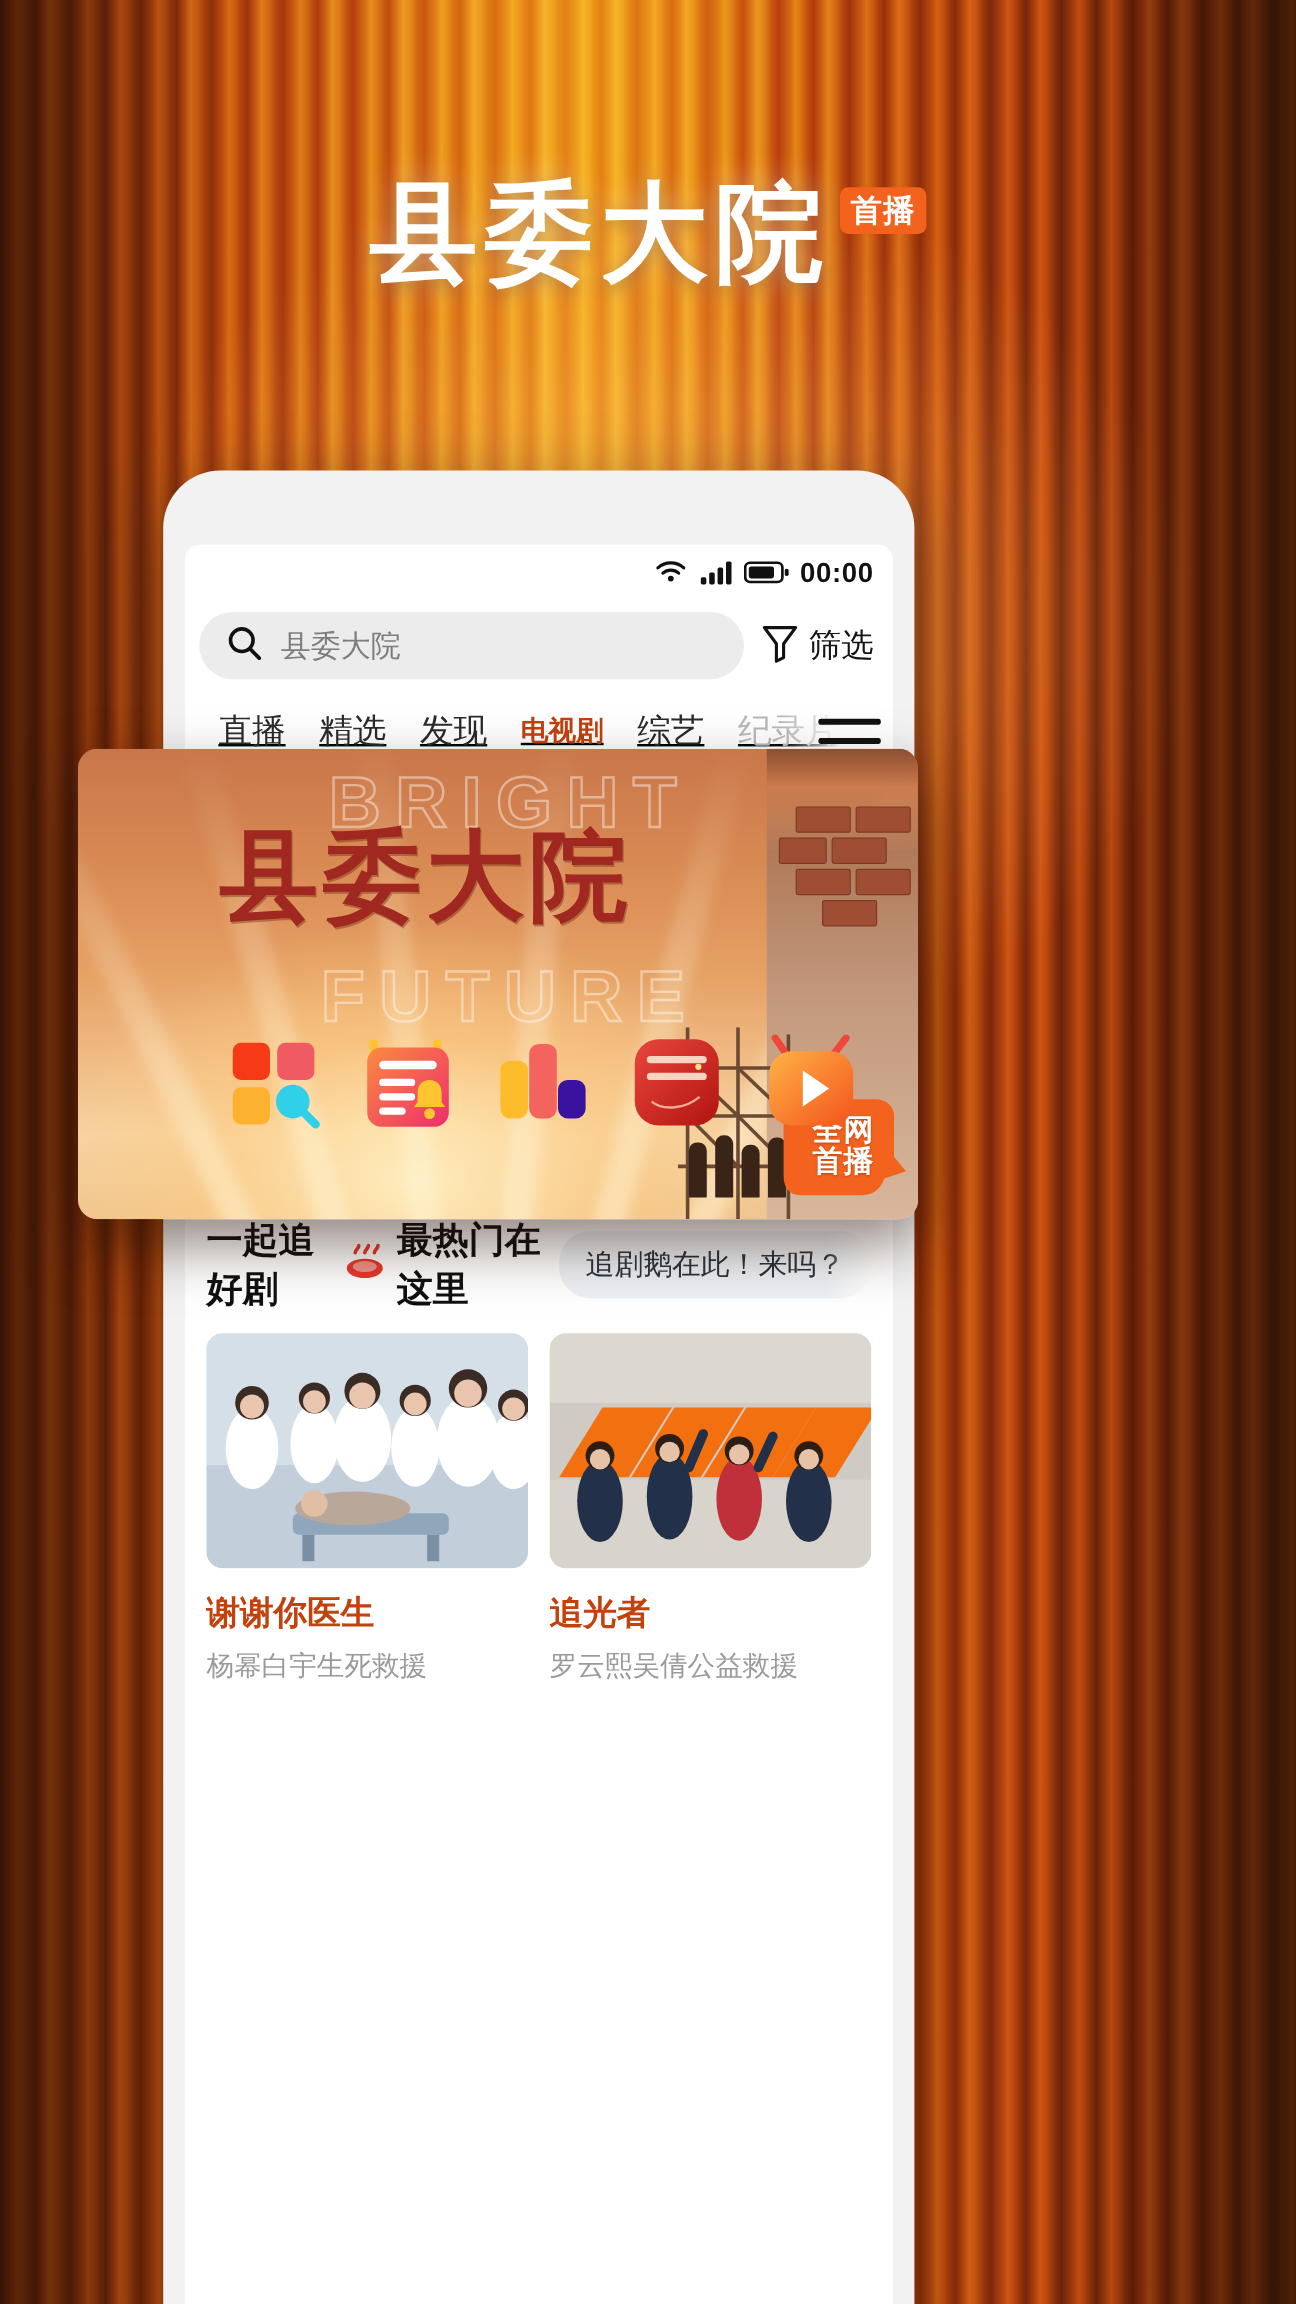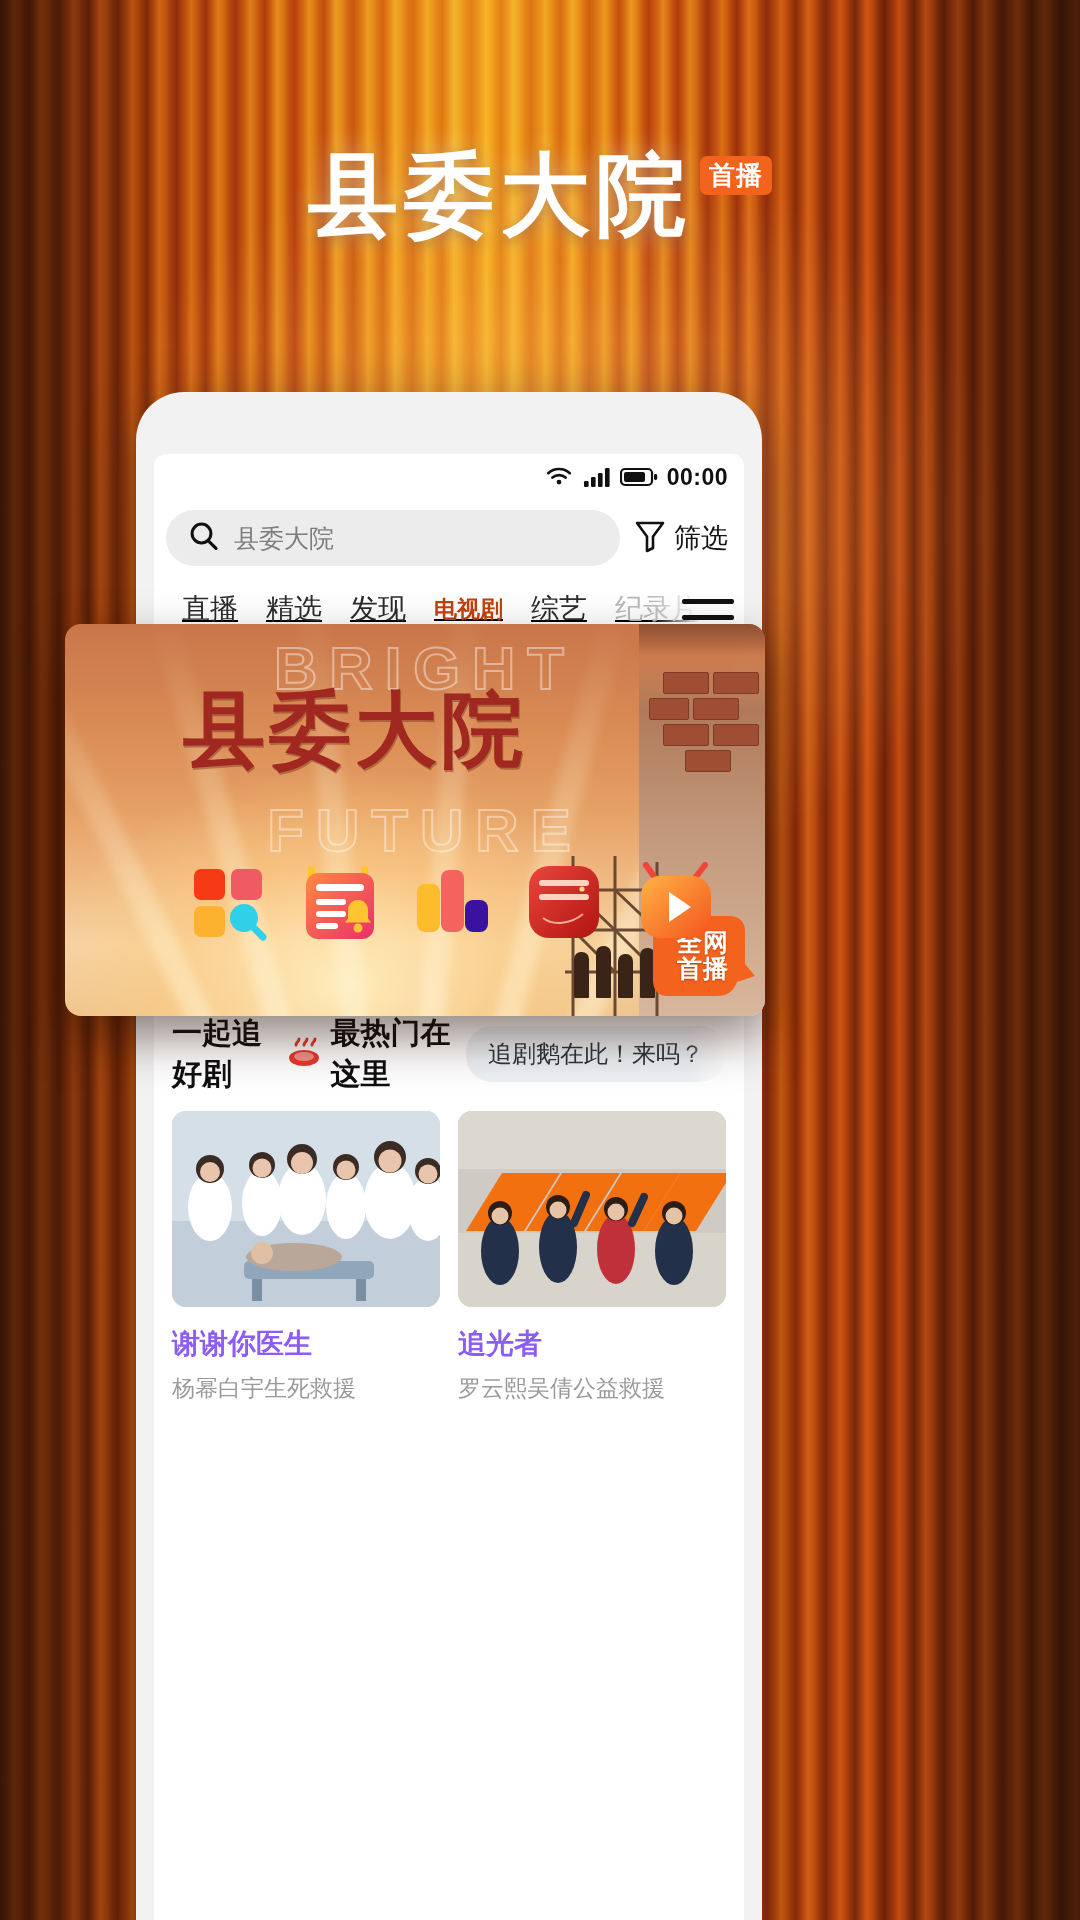--- a/index.html
+++ b/index.html
@@ -141,21 +141,21 @@
   #hotIcon { font-size:30px; line-height:1; }
   #secChip {
     margin-left:auto; background:#eef1f5; color:#2b3440; font-size:24px;
     padding:12px 22px; border-radius:26px; white-space:nowrap;
   }
 
   
   #cards { display:flex; gap:18px; padding:0 18px; }
   .card { flex:1 1 0; min-width:0; }
   .thumb { width:100%; height:196px; border-radius:14px; overflow:hidden; position:relative; }
-  .cardTitle { font-size:28px; font-weight:bold; color:#8b5cf6; margin:18px 0 10px; }
+  .cardTitle { font-size:28px; font-weight:bold; color:#c2410c; margin:18px 0 10px; }
   .cardSub { font-size:23px; color:#9a9a9a; white-space:nowrap; overflow:hidden; }
 
   
   #poster {
     position:absolute; left:65px; top:624px; width:700px; height:392px;
     border-radius:16px; overflow:hidden;
     box-shadow:0 22px 48px rgba(40,16,4,.5);
   }
   #posterSky {
     position:absolute; inset:0;

